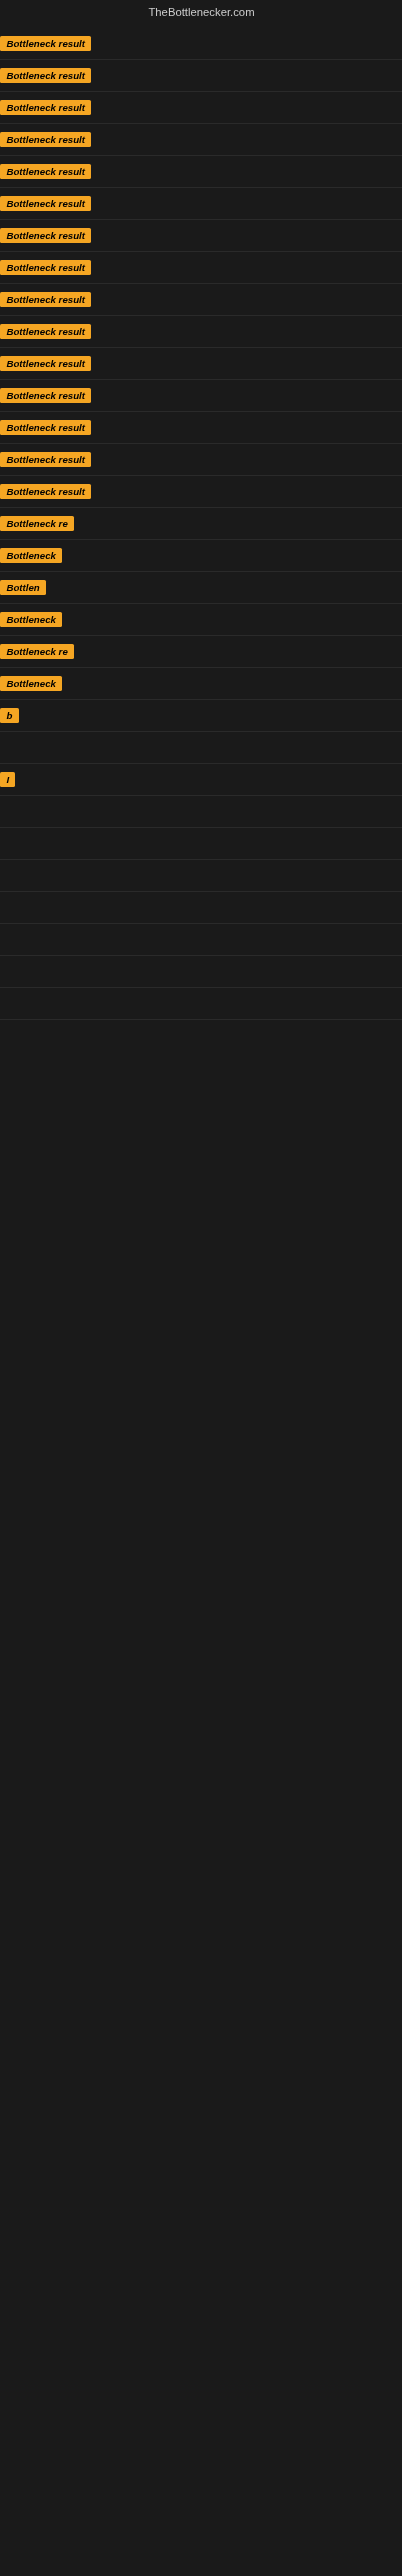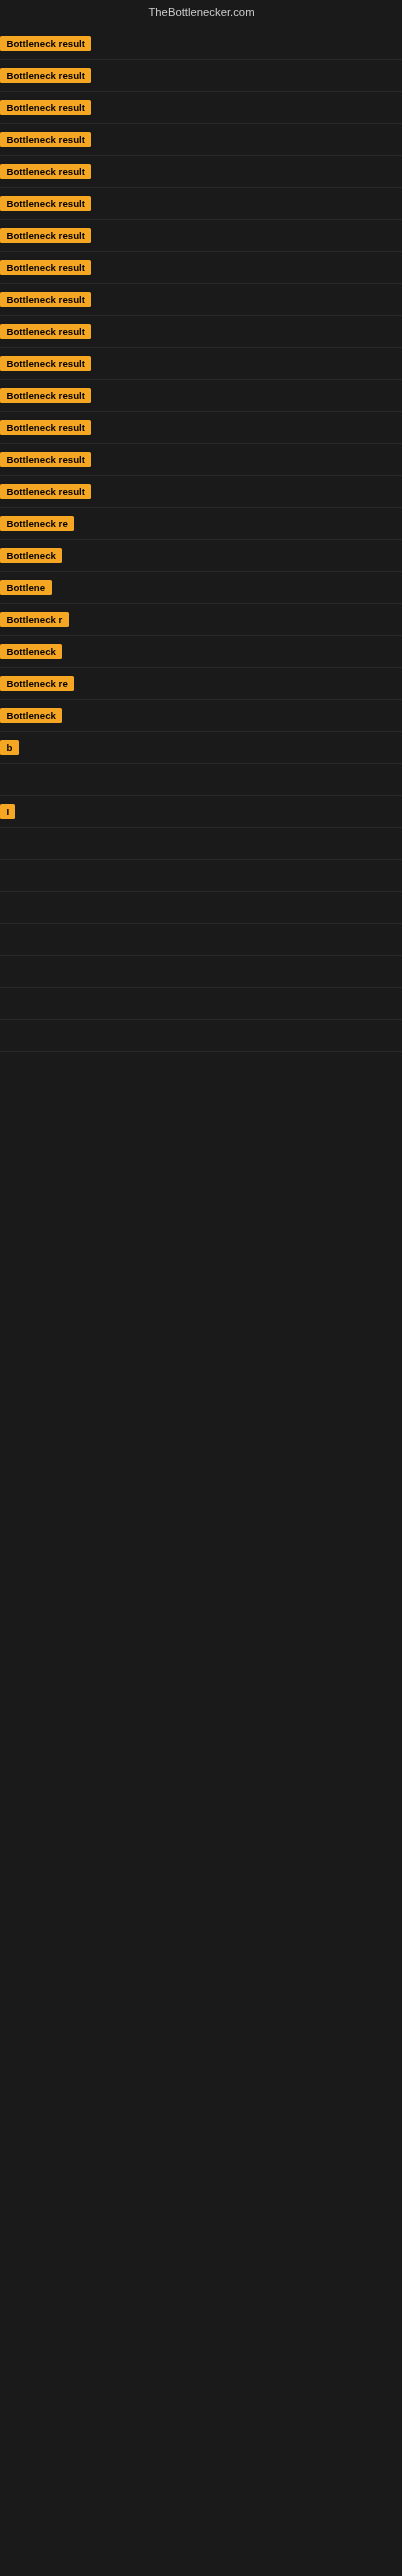--- a/index.html
+++ b/index.html
@@ -29,20 +29,21 @@
     .bottleneck-label {
       display: inline-block;
       background-color: #f5a623;
       color: #000000;
       font-size: 9.7px;
       font-weight: bold;
       padding: 2.4px 6.4px;
       border-radius: 1.6px;
       white-space: nowrap;
       overflow: hidden;
+      font-style: italic;
     }
 
     .row {
       position: relative;
       height: 32px;
       border-bottom: 0.8px solid #2a2a2a;
       display: flex;
       align-items: center;
       padding-left: 1.6px;
     }
@@ -144,26 +145,21 @@
         <span class="bottleneck-label" style="max-width: 85px;">Bottleneck re</span>
       </div>
     </div>
     <div class="row">
       <div class="bar-container">
         <span class="bottleneck-label" style="max-width: 72px;">Bottleneck</span>
       </div>
     </div>
     <div class="row">
       <div class="bar-container">
-        <span class="bottleneck-label" style="max-width: 64px;">Bottlene</span>
-      </div>
-    </div>
-    <div class="row">
-      <div class="bar-container">
-        <span class="bottleneck-label" style="max-width: 79px;">Bottleneck r</span>
+        <span class="bottleneck-label" style="max-width: 64px;">Bottlen</span>
       </div>
     </div>
     <div class="row">
       <div class="bar-container">
         <span class="bottleneck-label" style="max-width: 68px;">Bottleneck</span>
       </div>
     </div>
     <div class="row">
       <div class="bar-container">
         <span class="bottleneck-label" style="max-width: 81px;">Bottleneck re</span>

